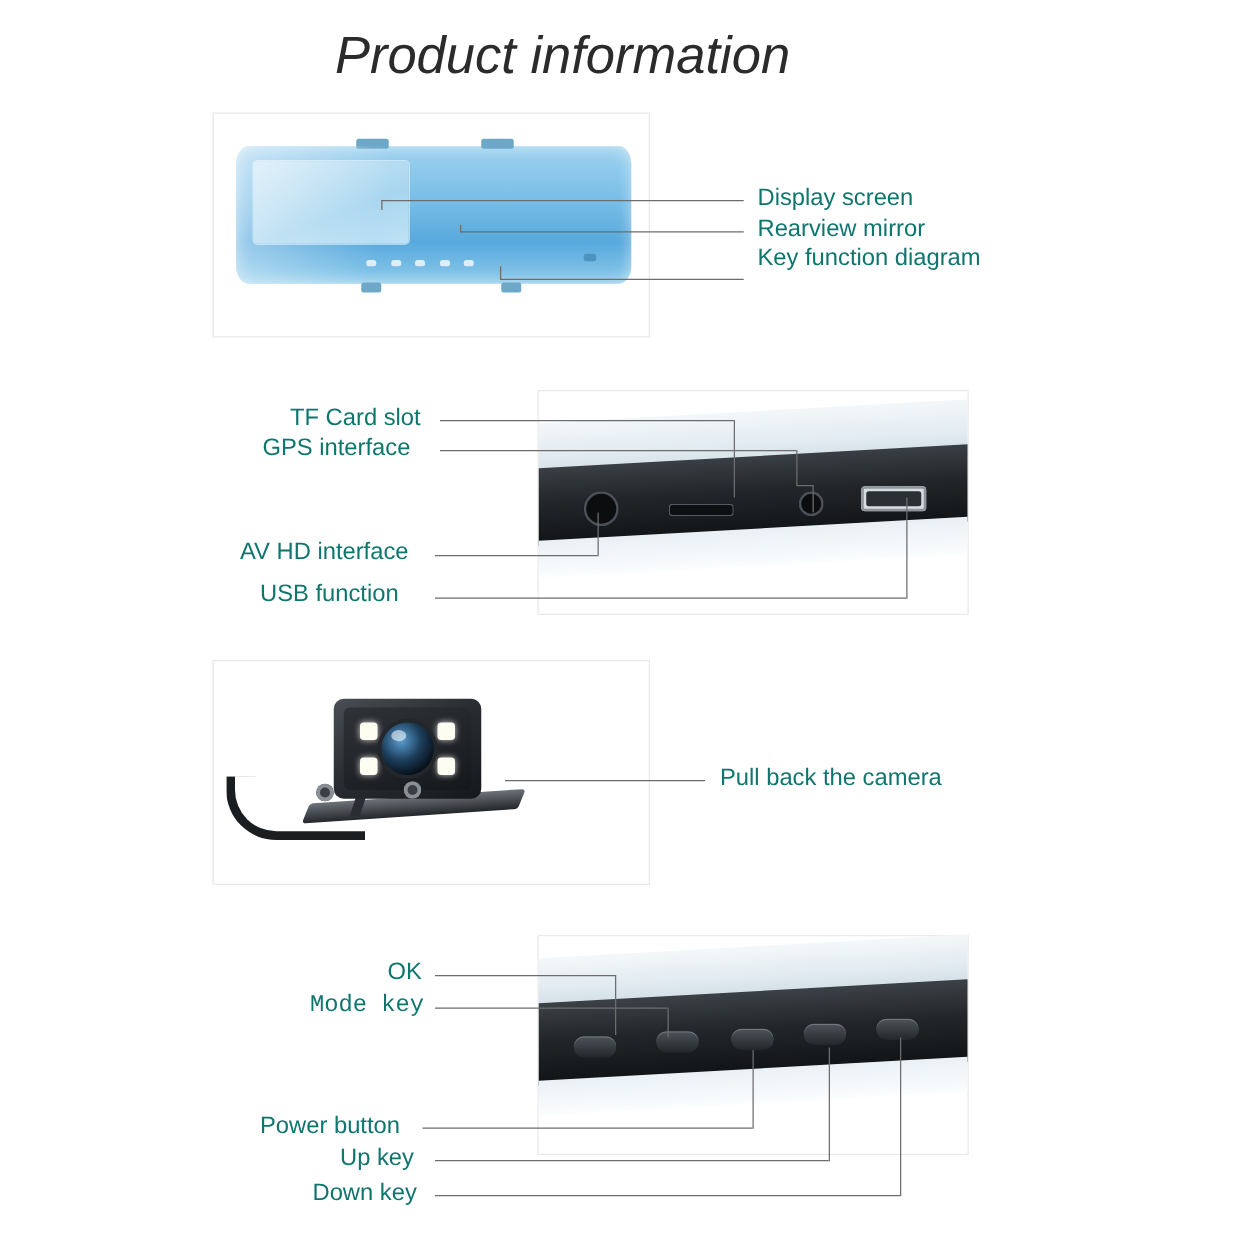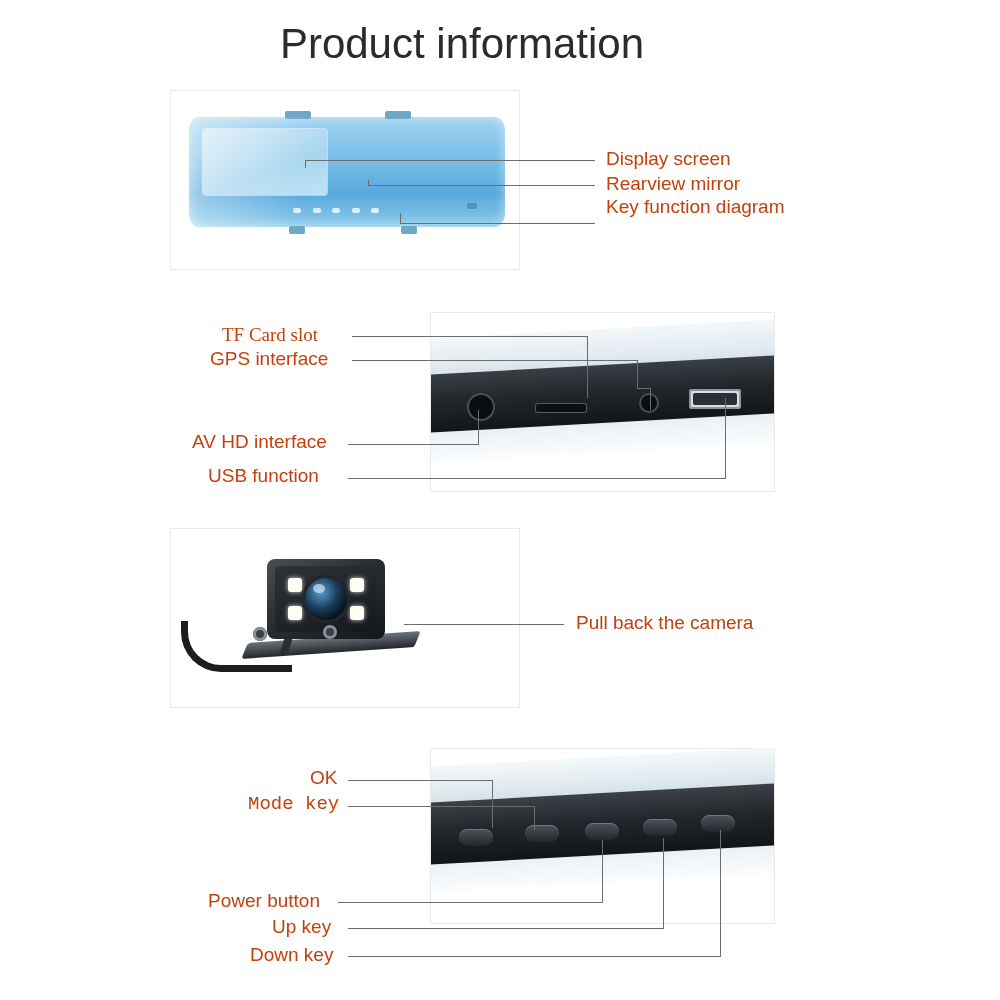--- a/index.html
+++ b/index.html
@@ -7,31 +7,32 @@
     width:1000px;height:1000px;
     background:#ffffff;
     font-family:"Liberation Sans", sans-serif;
     overflow:hidden;
     position:relative;
   }
   #page{position:absolute;left:0;top:0;width:1000px;height:1000px;}
   .leftbar{position:absolute;left:0;top:0;width:123px;height:1000px;background:#ffffff;}
 
   .title{
-    position:absolute;left:12px;top:20px;width:900px;
+    position:absolute;left:0;top:20px;width:900px;
     text-align:center;
     font-size:42px;color:#2b2b2b;font-weight:400;
     letter-spacing:0px;
+    font-style:italic;
   }
 
   
   .lbl{
     position:absolute;
     font-size:19px;
-    color:#c2410c;
+    color:#0f766e;
     white-space:nowrap;
     line-height:1;
   }
 
   
   .line{position:absolute;background:#6d6d6d;}
   .hline{height:1px;}
   .vline{width:1px;}
 
   
@@ -210,21 +211,21 @@
   <div class="line vline" style="left:637px;top:360px;height:28px;"></div>
   <div class="line vline" style="left:650px;top:388px;height:22px;"></div>
   <div class="line hline" style="left:637px;top:388px;width:14px;"></div>
 
   <div class="line hline" style="left:348px;top:444px;width:130px;"></div>
   <div class="line vline" style="left:478px;top:410px;height:35px;"></div>
 
   <div class="line hline" style="left:348px;top:478px;width:377px;"></div>
   <div class="line vline" style="left:725px;top:398px;height:81px;"></div>
 
-  <div class="lbl" style="left:222px;top:325px;font-family:Liberation Serif, serif;">TF Card slot</div>
+  <div class="lbl" style="left:232px;top:325px;">TF Card slot</div>
   <div class="lbl" style="left:210px;top:349px;">GPS interface</div>
   <div class="lbl" style="left:192px;top:432px;">AV HD interface</div>
   <div class="lbl" style="left:208px;top:466px;">USB function</div>
 
   <div class="panel" id="p3">
     <div class="cam-cable"></div>
     <div class="cam-bracket"></div>
     <div class="cam-arm"></div>
     <div class="cam-body">
       <div class="cam-face">

